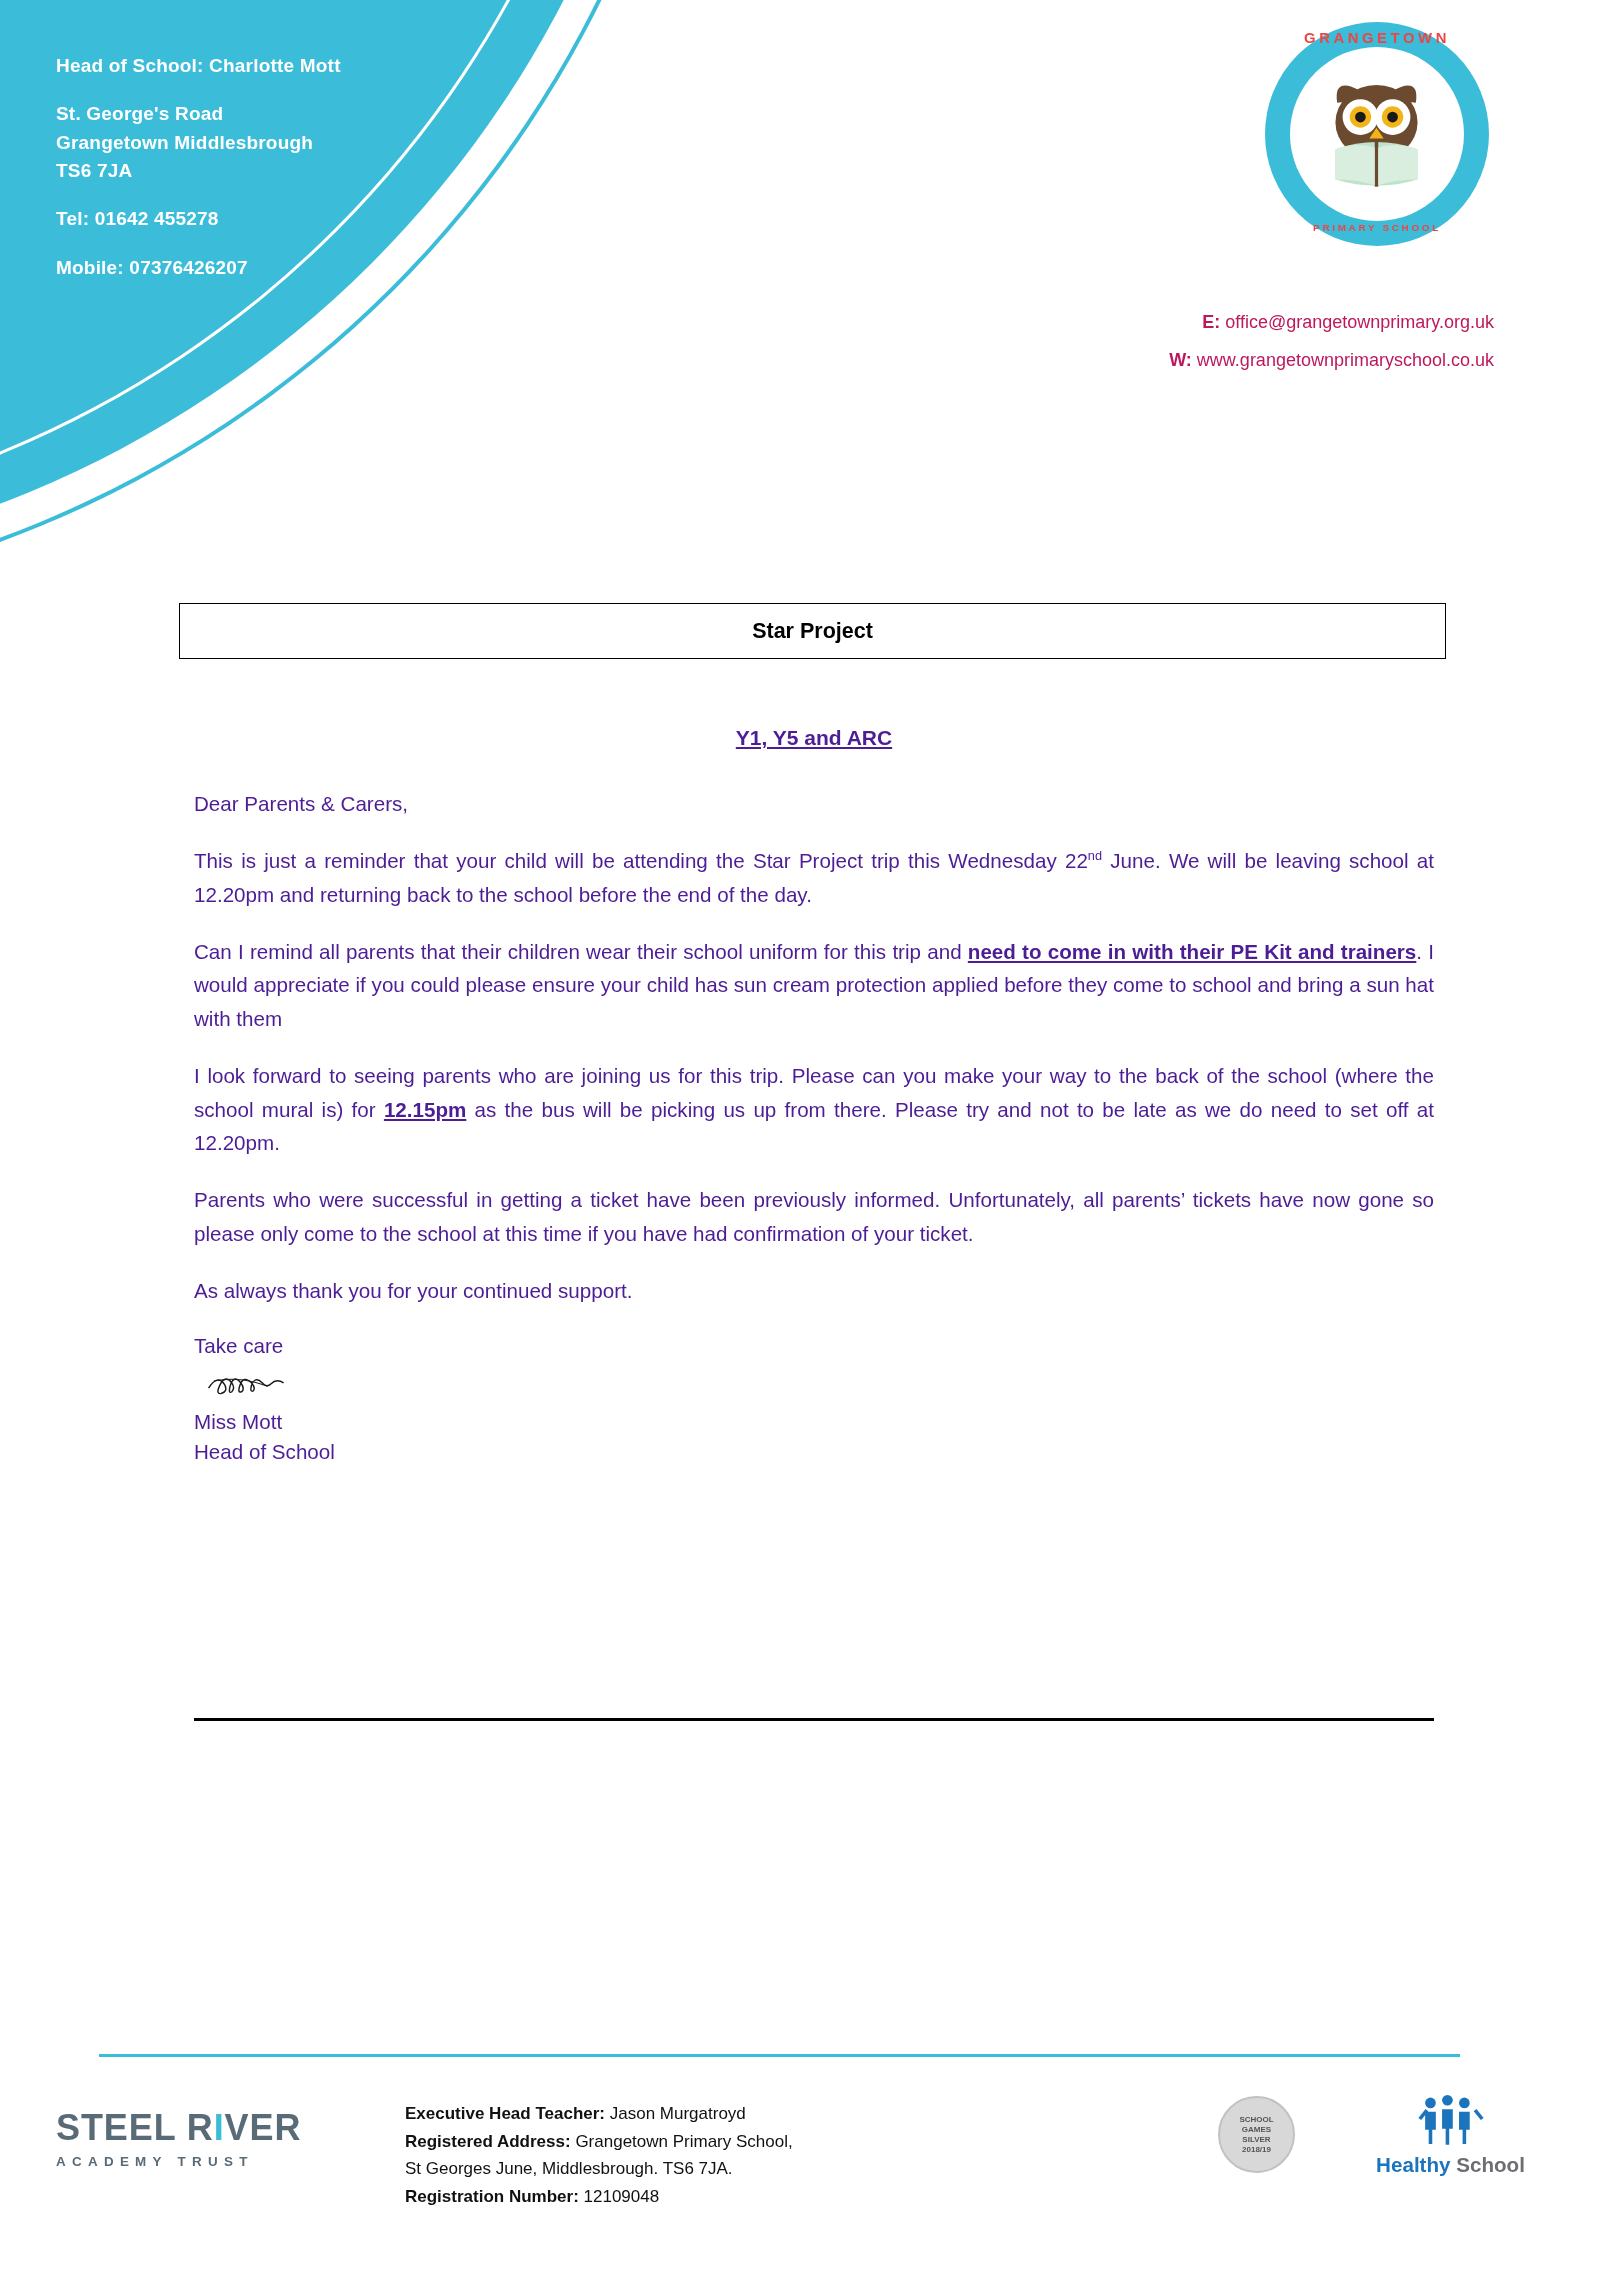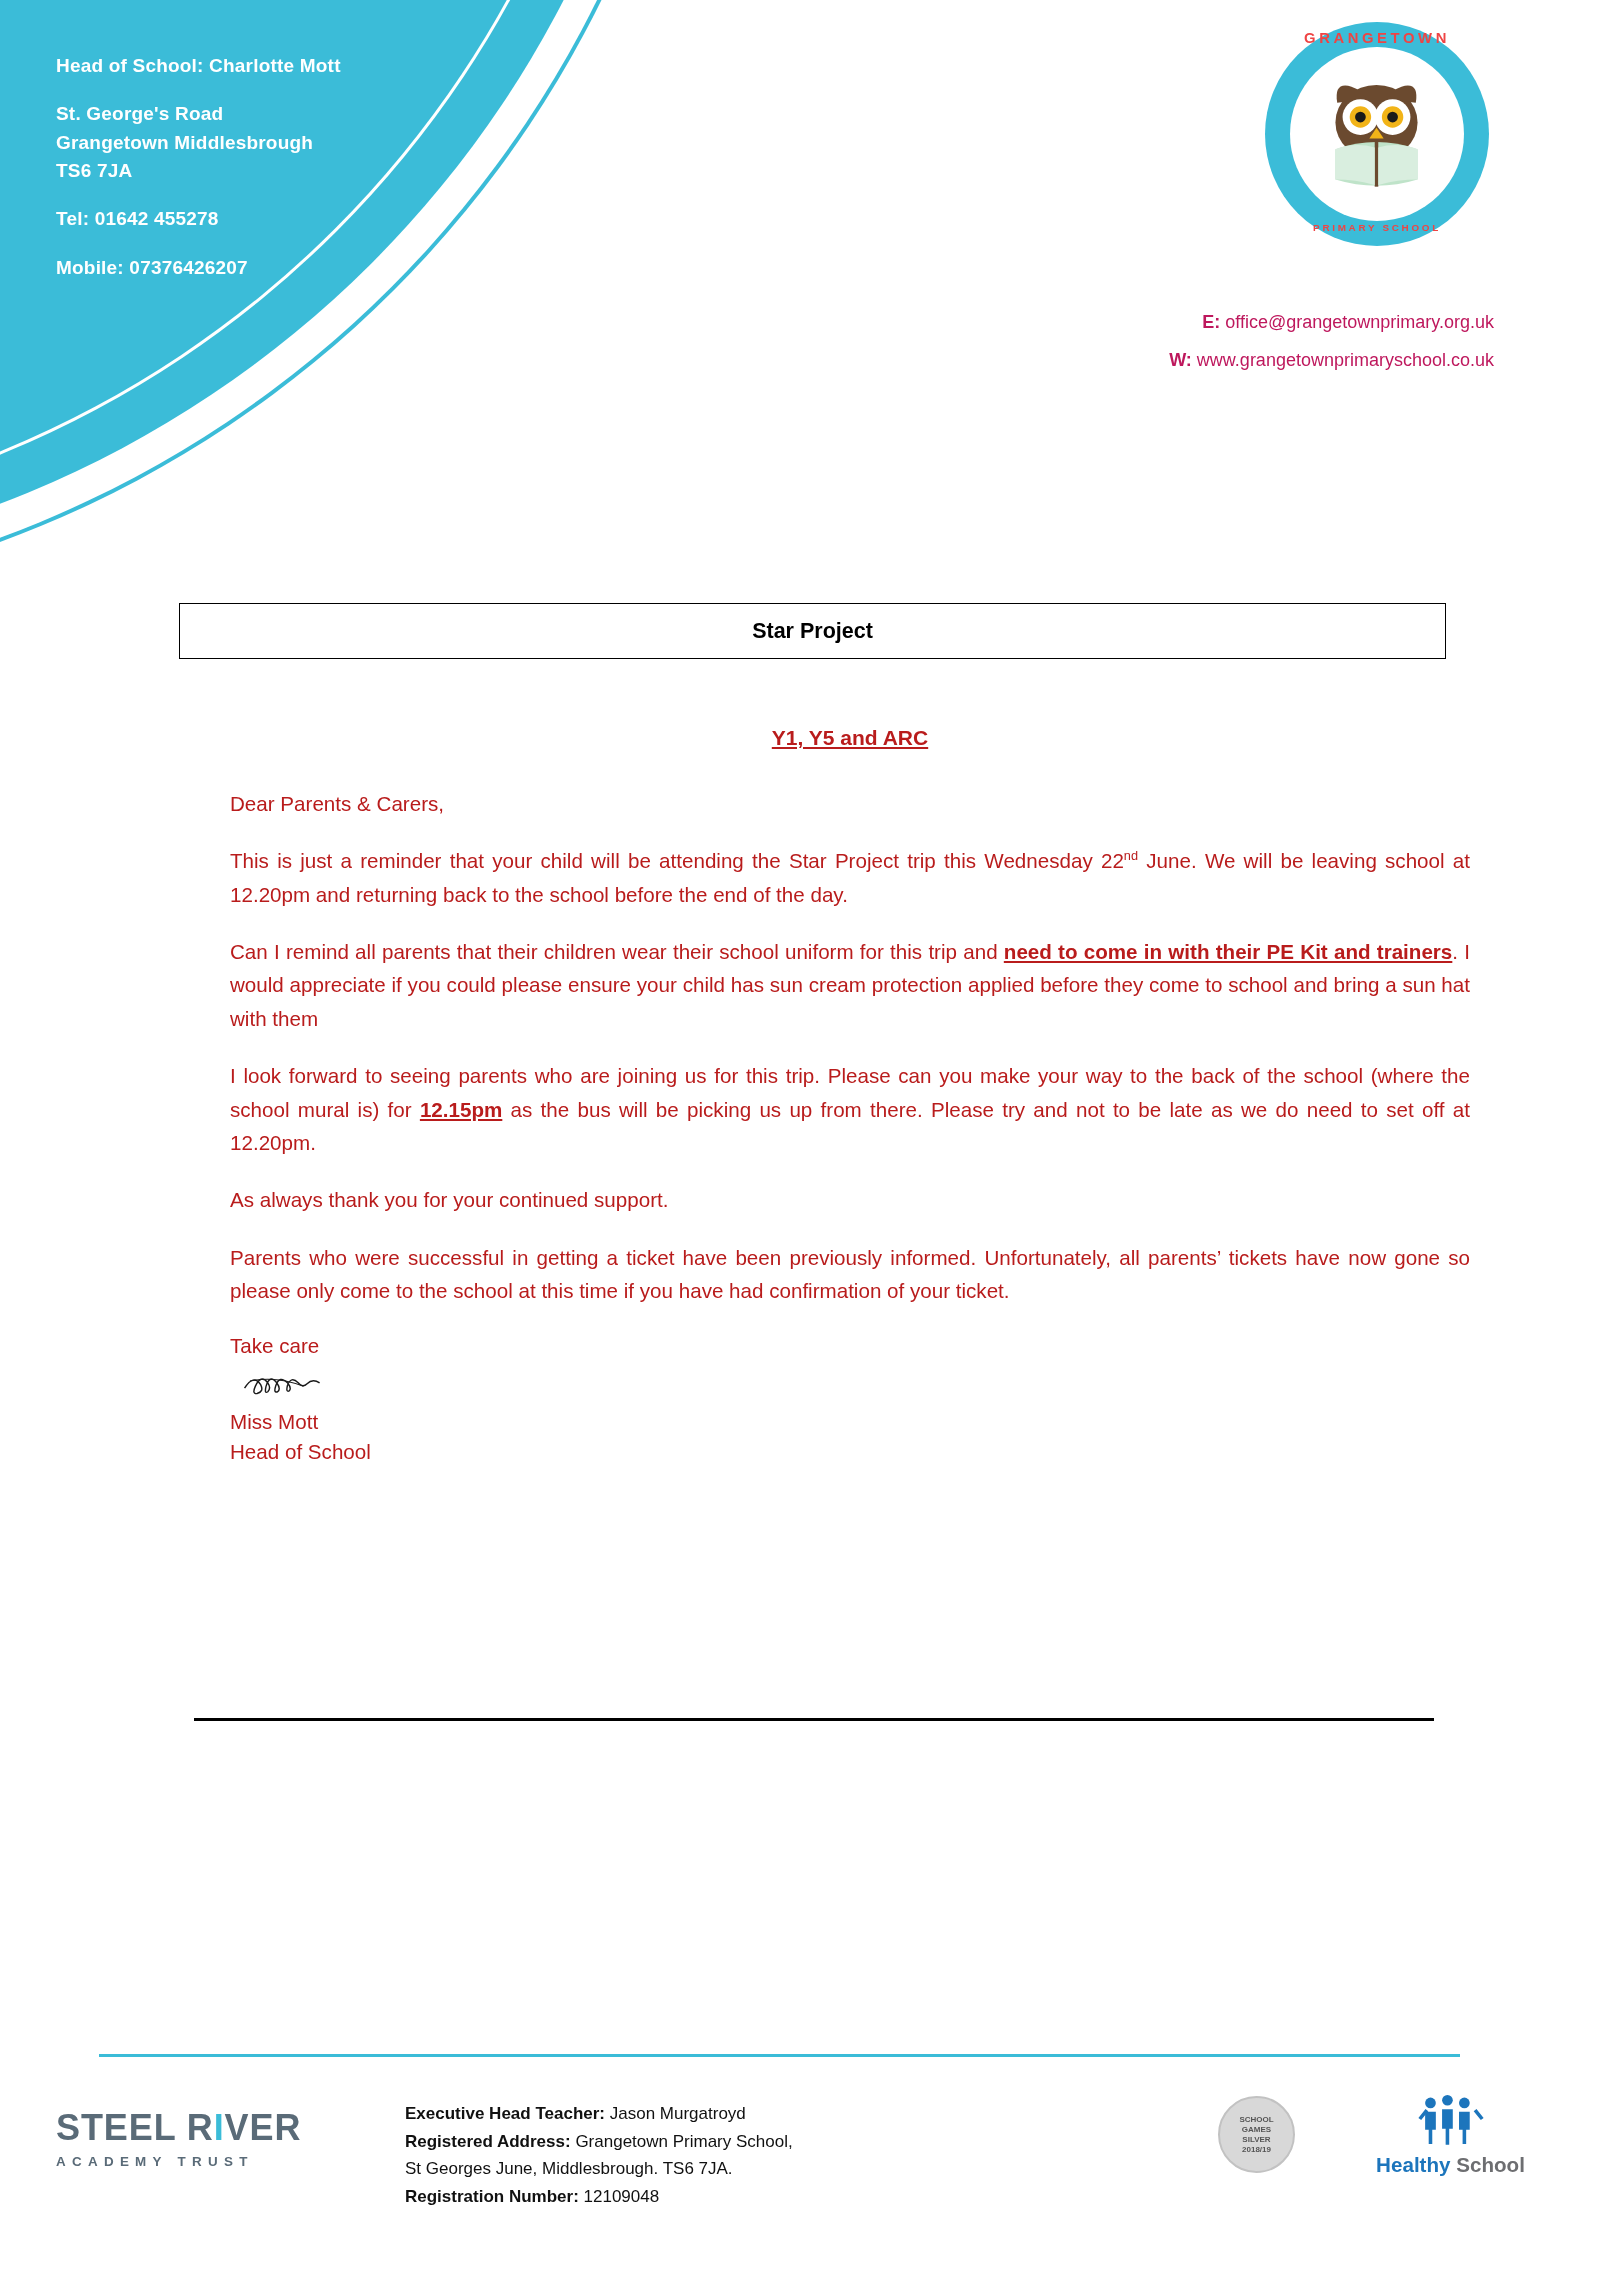--- a/index.html
+++ b/index.html
@@ -155,22 +155,21 @@
   }
 
   
   .body-wrap {
     position: absolute;
     left: 194px;
     top: 721px;
     width: 1240px;
     font-size: 20.6px;
     line-height: 1.62;
-    color: #b91c1c;
-    margin-left: 36px;
+    color: #4c1d95;
   }
   .subject {
     text-align: center;
     font-weight: bold;
     text-decoration: underline;
     font-size: 21px;
     margin-bottom: 32px;
   }
   p.para {
     margin: 0 0 24px 0;
@@ -352,23 +351,23 @@
   </p>
 
   <p class="para">
     <span>Can I remind all parents that their children wear their school uniform for this trip and </span><span class="u-bold">need to come in with their PE Kit and trainers</span><span>. I would appreciate if you could please ensure your child has sun cream protection applied before they come to school and bring a sun hat with them</span>
   </p>
 
   <p class="para">
     <span>I look forward to seeing parents who are joining us for this trip. Please can you make your way to the back of the school (where the school mural is) for </span><span class="u-bold">12.15pm</span><span> as the bus will be picking us up from there. Please try and not to be late as we do need to set off at 12.20pm.</span>
   </p>
 
+  <p class="para">Parents who were successful in getting a ticket have been previously informed. Unfortunately, all parents’ tickets have now gone so please only come to the school at this time if you have had confirmation of your ticket.</p>
+
   <p class="para plain">As always thank you for your continued support.</p>
-
-  <p class="para">Parents who were successful in getting a ticket have been previously informed. Unfortunately, all parents’ tickets have now gone so please only come to the school at this time if you have had confirmation of your ticket.</p>
 
   <div class="signoff">
     <p class="name-line">Take care</p>
     <svg class="sig-img" viewBox="0 0 150 40">
       <path d="M4 28 q10 -16 18 -4 q4 8 -4 10 q-6 1 -2 -8 q6 -14 14 -4 q4 6 0 10 q-4 3 -2 -6 q4 -14 12 -4 q5 7 1 10 q-5 2 -2 -7 q4 -12 13 -3 q5 6 2 9 q-4 2 -2 -6 q4 -11 12 -3 q5 6 10 1 q6 -6 14 -1" fill="none" stroke="#1a1a1a" stroke-width="1.6"></path>
       <path d="M10 20 q30 -6 60 6" fill="none" stroke="#1a1a1a" stroke-width="1.2"></path>
     </svg>
     <p class="name-line">Miss Mott</p>
     <p class="name-line">Head of School</p>
   </div>

